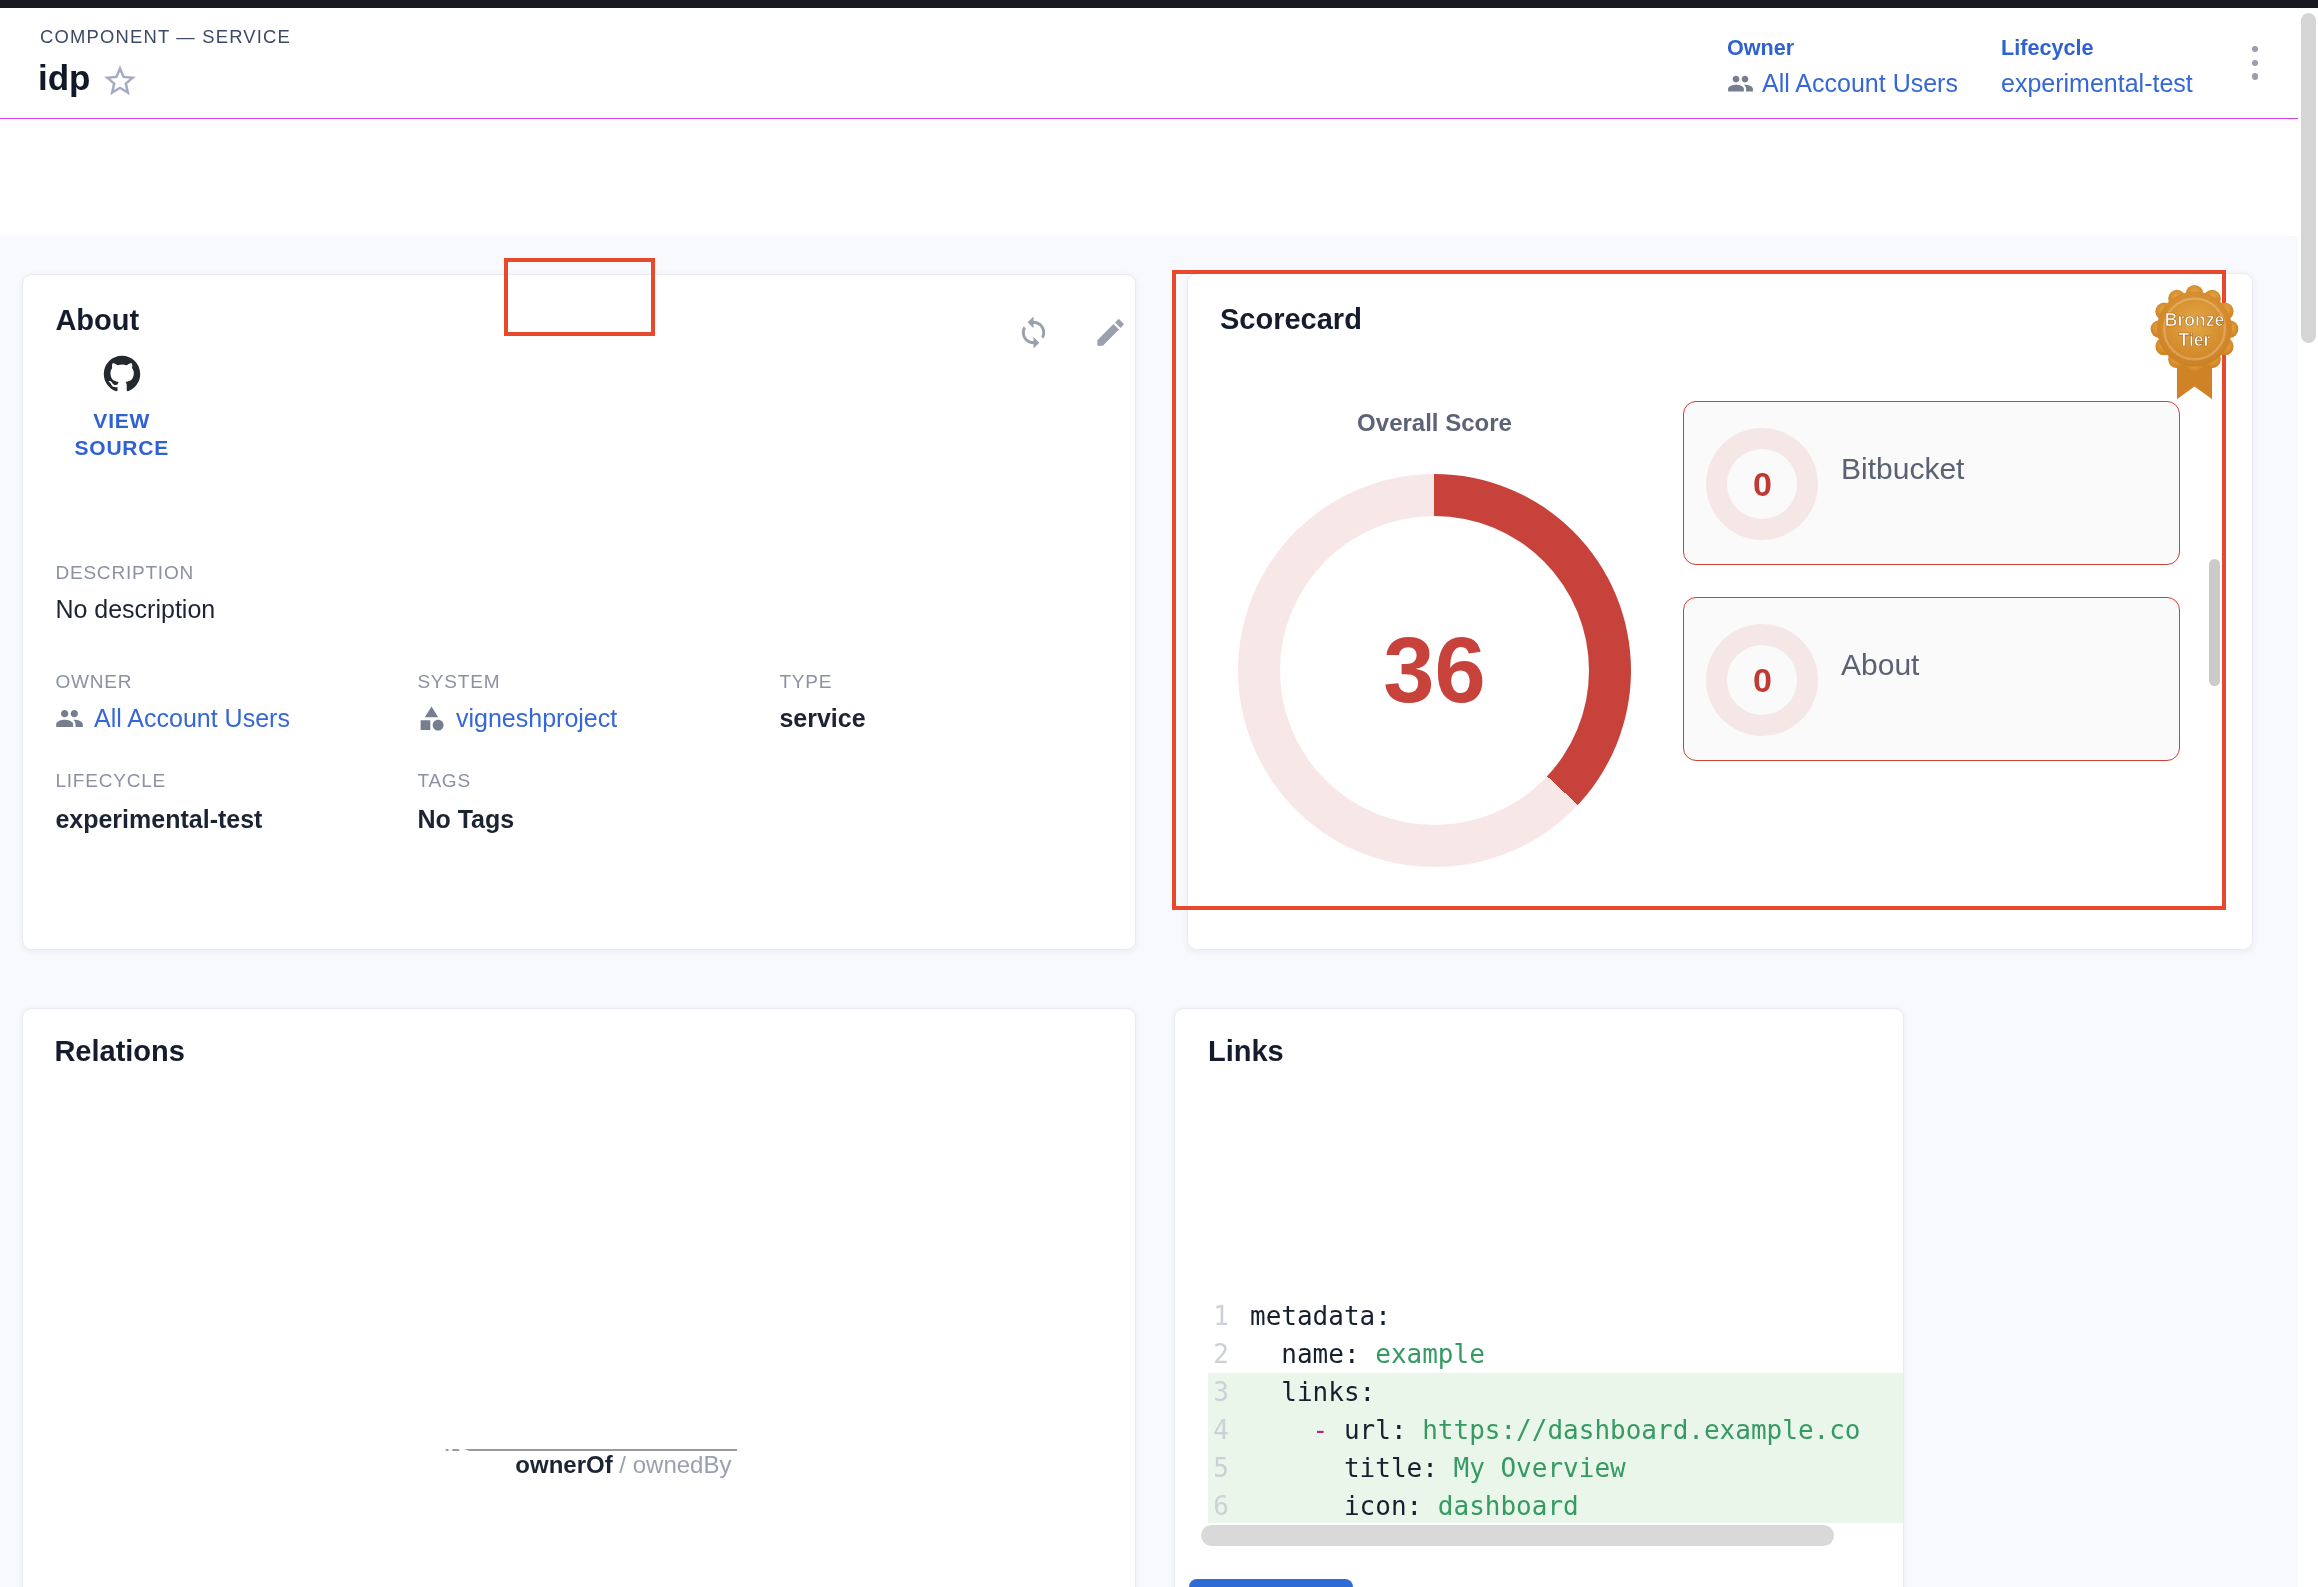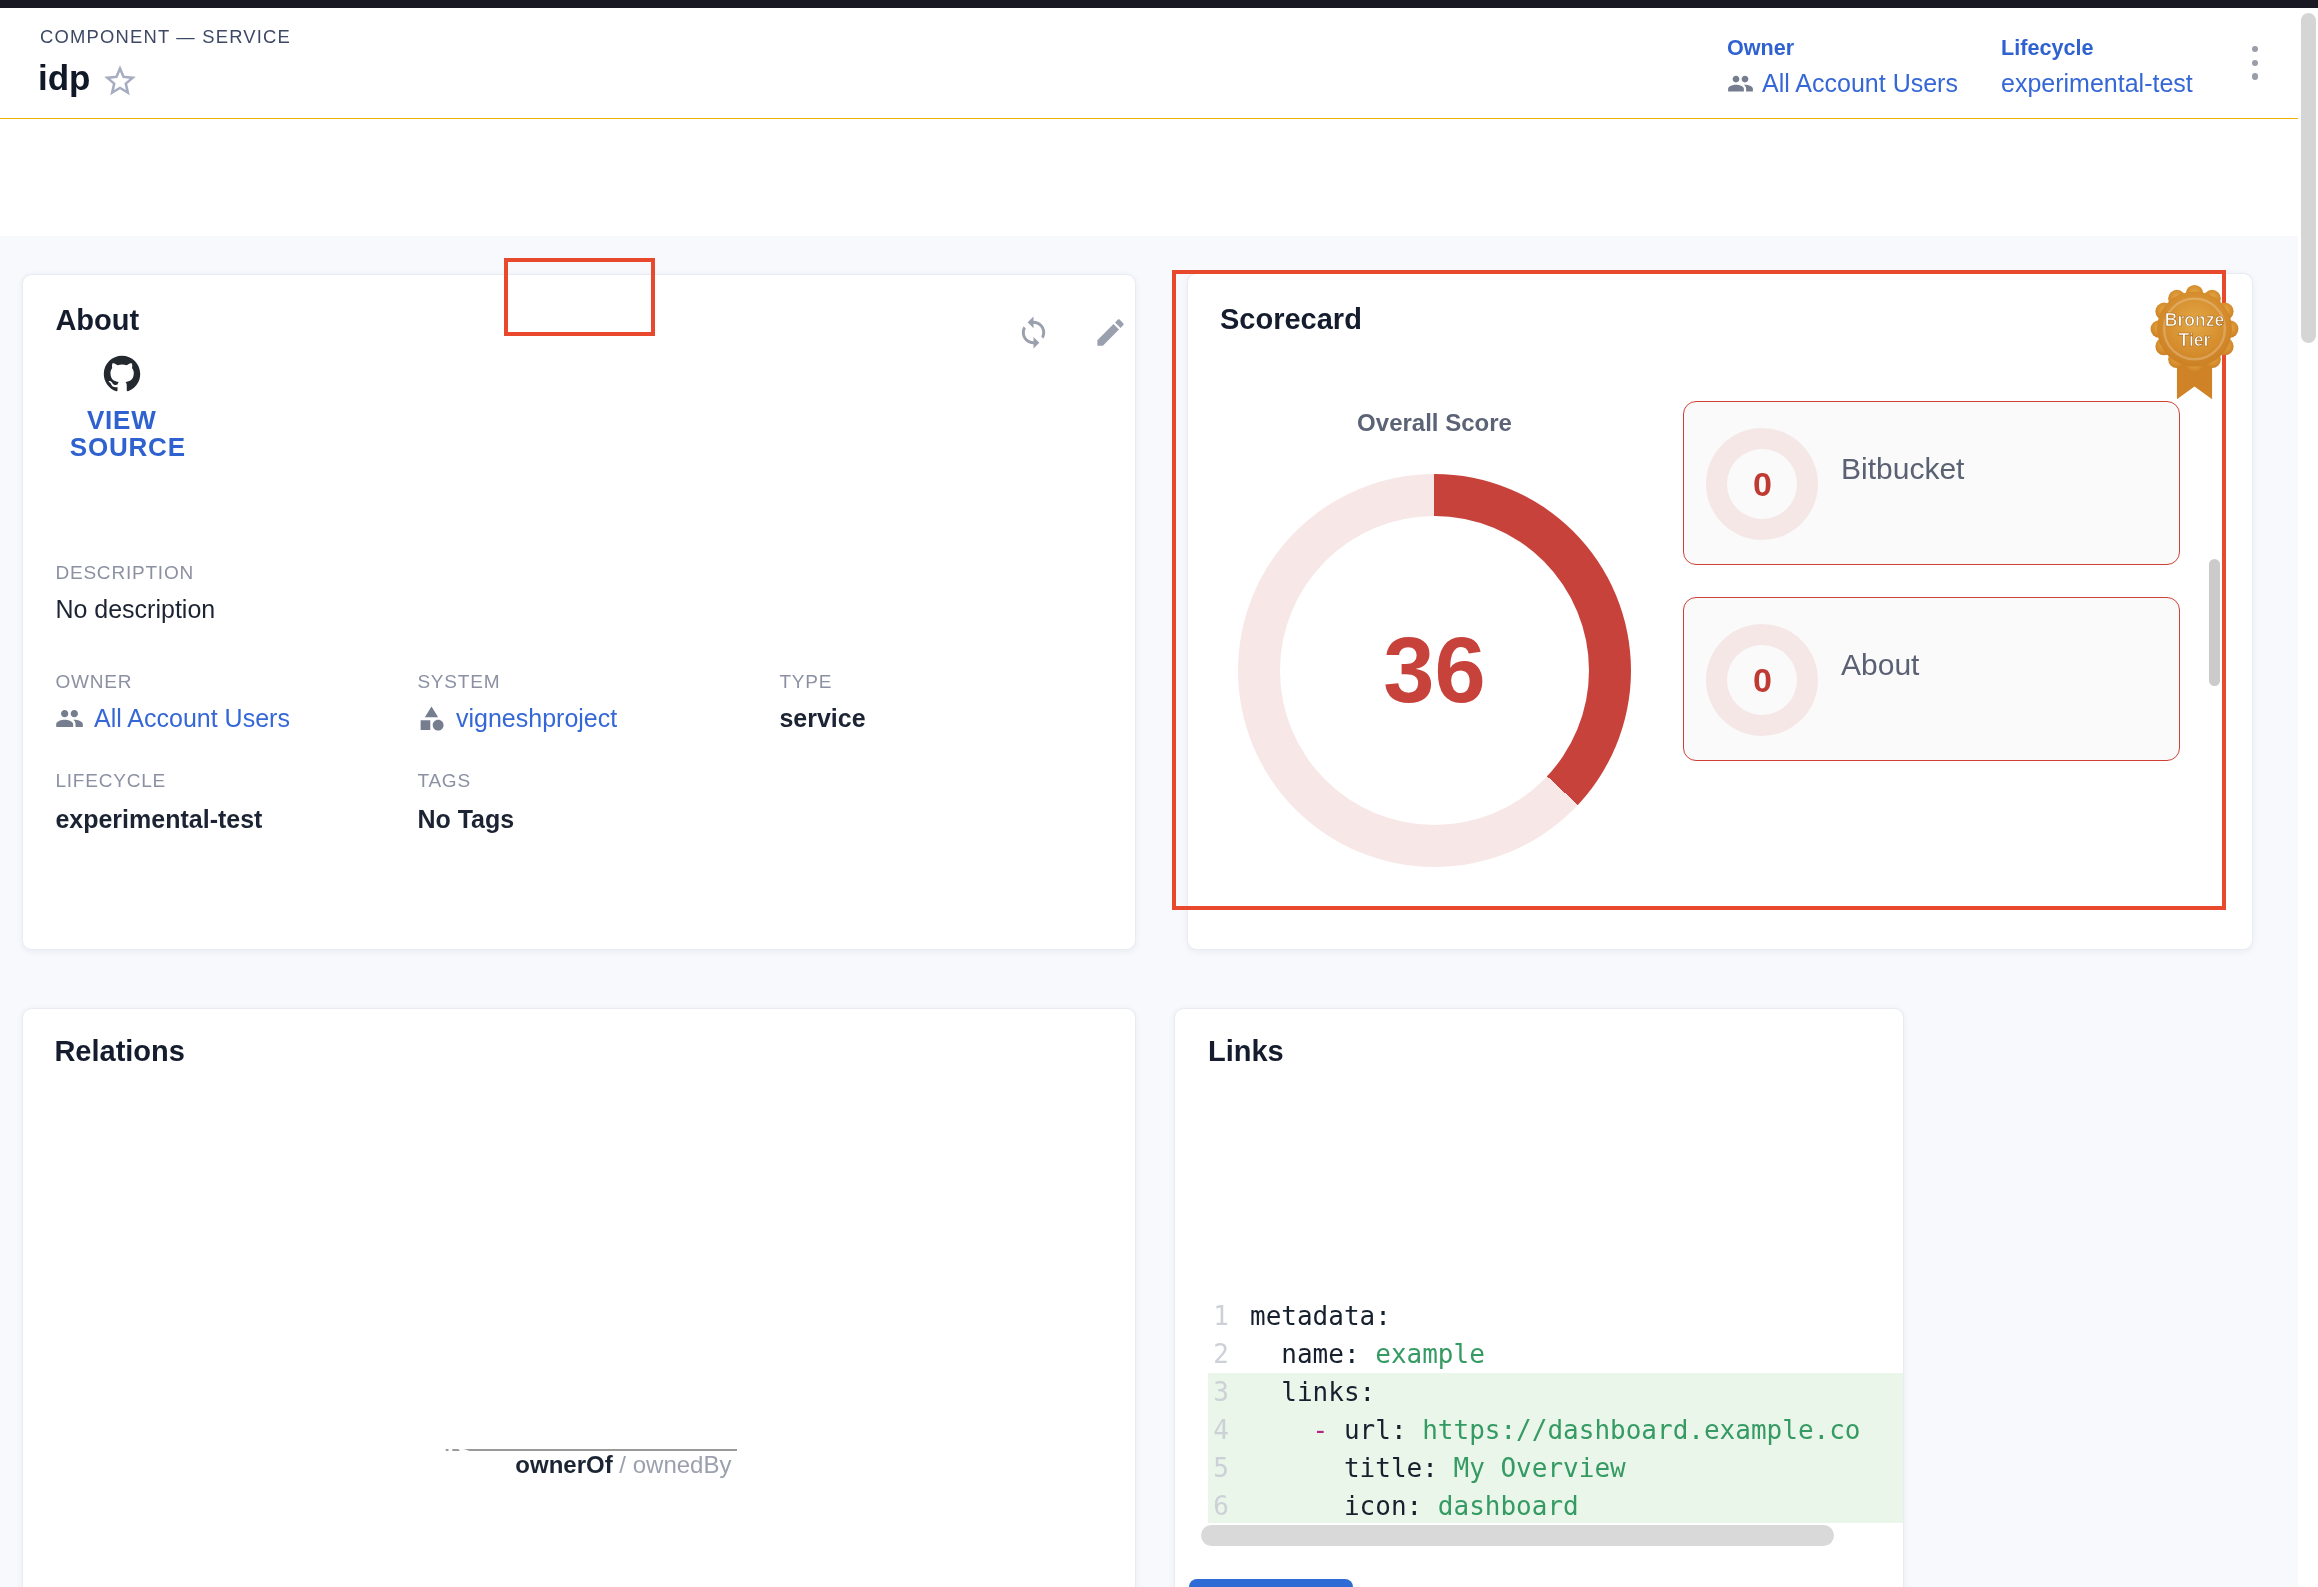--- a/index.html
+++ b/index.html
@@ -1,18 +1,18 @@
 <!DOCTYPE html>
 <html style="font-size:13px"><head>
 <meta charset="utf-8">
 <style>
   * { margin:0; padding:0; box-sizing:border-box; }
   html,body { width:2319px; height:1588px; overflow:hidden; background:#fff;
     font-family:"Liberation Sans", sans-serif; }
-  .stage { position:relative; width:2319px; height:1588px; overflow:hidden; background:#eab308; }
+  .stage { position:relative; width:2319px; height:1588px; overflow:hidden; background:#d946ef; }
 
   .topbar { position:absolute; left:0; top:0; width:2319px; height:8px; background:#191924; z-index:50; }
 
   
   .header { position:absolute; left:0; top:8px; width:2298px; height:110px; background:#fff; }
   .breadcrumb { position:absolute; left:40px; top:17.6px; font-size:18.4px; letter-spacing:1.2px;
     color:#3d4964; font-weight:500; }
   .page-title { position:absolute; left:38px; top:50px; font-size:35px; font-weight:700; color:#111827; }
   .star-btn { position:absolute; left:101px; top:54px; width:38px; height:38px; color:#a6adc0; cursor:pointer; }
   .hdr-group { position:absolute; top:27px; }
@@ -40,21 +40,21 @@
     box-shadow:0 1.6px 6.4px rgba(25,30,60,.06); }
   .card-title { font-size:29px; font-weight:700; color:#141c2e; }
 
   
   .about-card   { left:22.4px;   top:38px;  width:1114px; height:676px; }
   .about-title  { position:absolute; left:32px; top:29px; }
   .icon-btn { position:absolute; top:40px; width:35px; height:35px; color:#9aa0ad; cursor:pointer; }
   .refresh-btn { left:993px; } .edit-btn { left:1070px; }
   .about-link { position:absolute; top:80px; width:152px; display:flex; flex-direction:column;
     align-items:center; cursor:pointer; text-align:center; }
-  .about-link .lk-label { margin-top:14.4px; font-size:26px; font-weight:700; letter-spacing:0.8px;
+  .about-link .lk-label { margin-top:14.4px; font-size:21px; font-weight:700; letter-spacing:0.8px;
     color:#2f62d0; line-height:27px; width:104px; }
   .src-link { left:22.4px; } .docs-link { left:168px; }
   .gh-icon { color:#24292f; } .doc-icon { color:#2f66d3; }
   .fld-label { position:absolute; font-size:19px; font-weight:500; letter-spacing:0.8px; color:#8b91a3; }
   .fld-value { position:absolute; font-size:25px; color:#1c2433; }
   .fld-value.bold { font-weight:700; }
   .fld-link  { position:absolute; font-size:25px; color:#3567d6; display:flex; align-items:center;
     gap:9.6px; cursor:pointer; }
   .fld-link .picon { color:#757d8e; }
 

